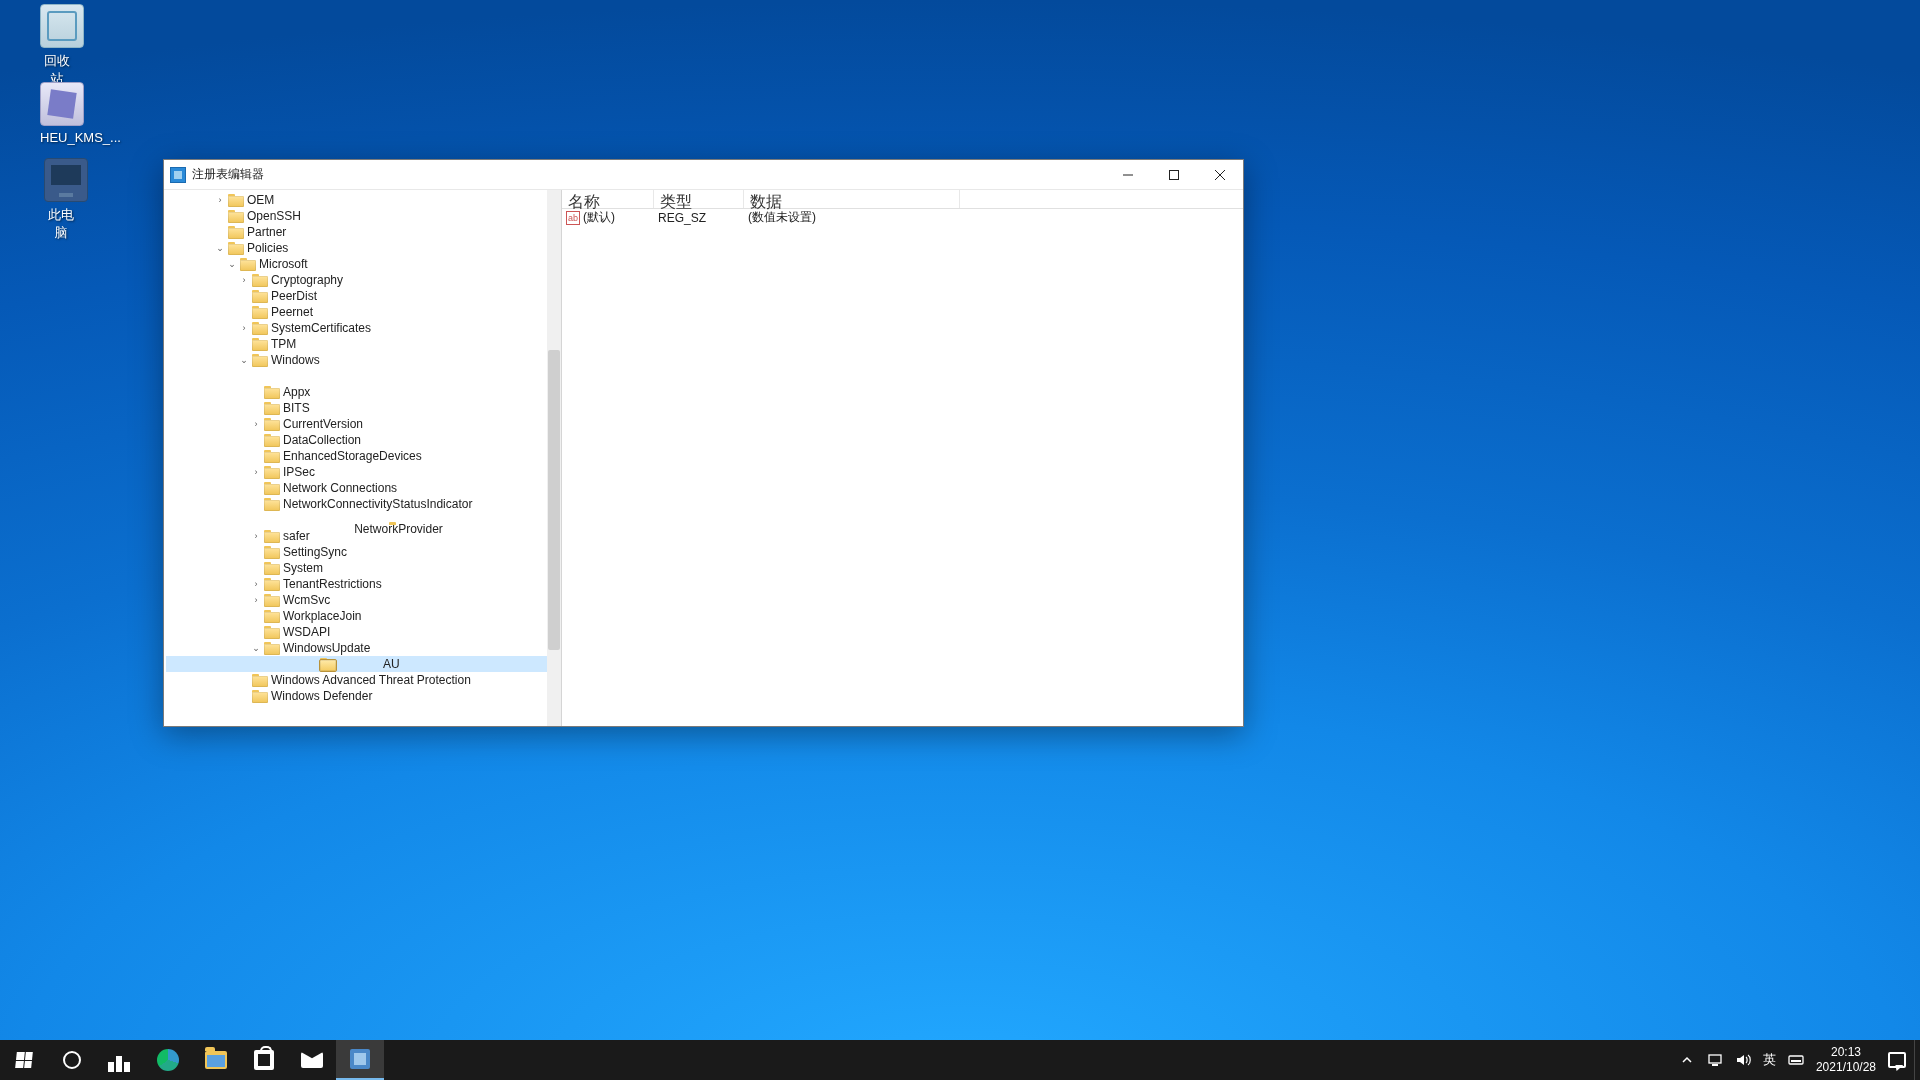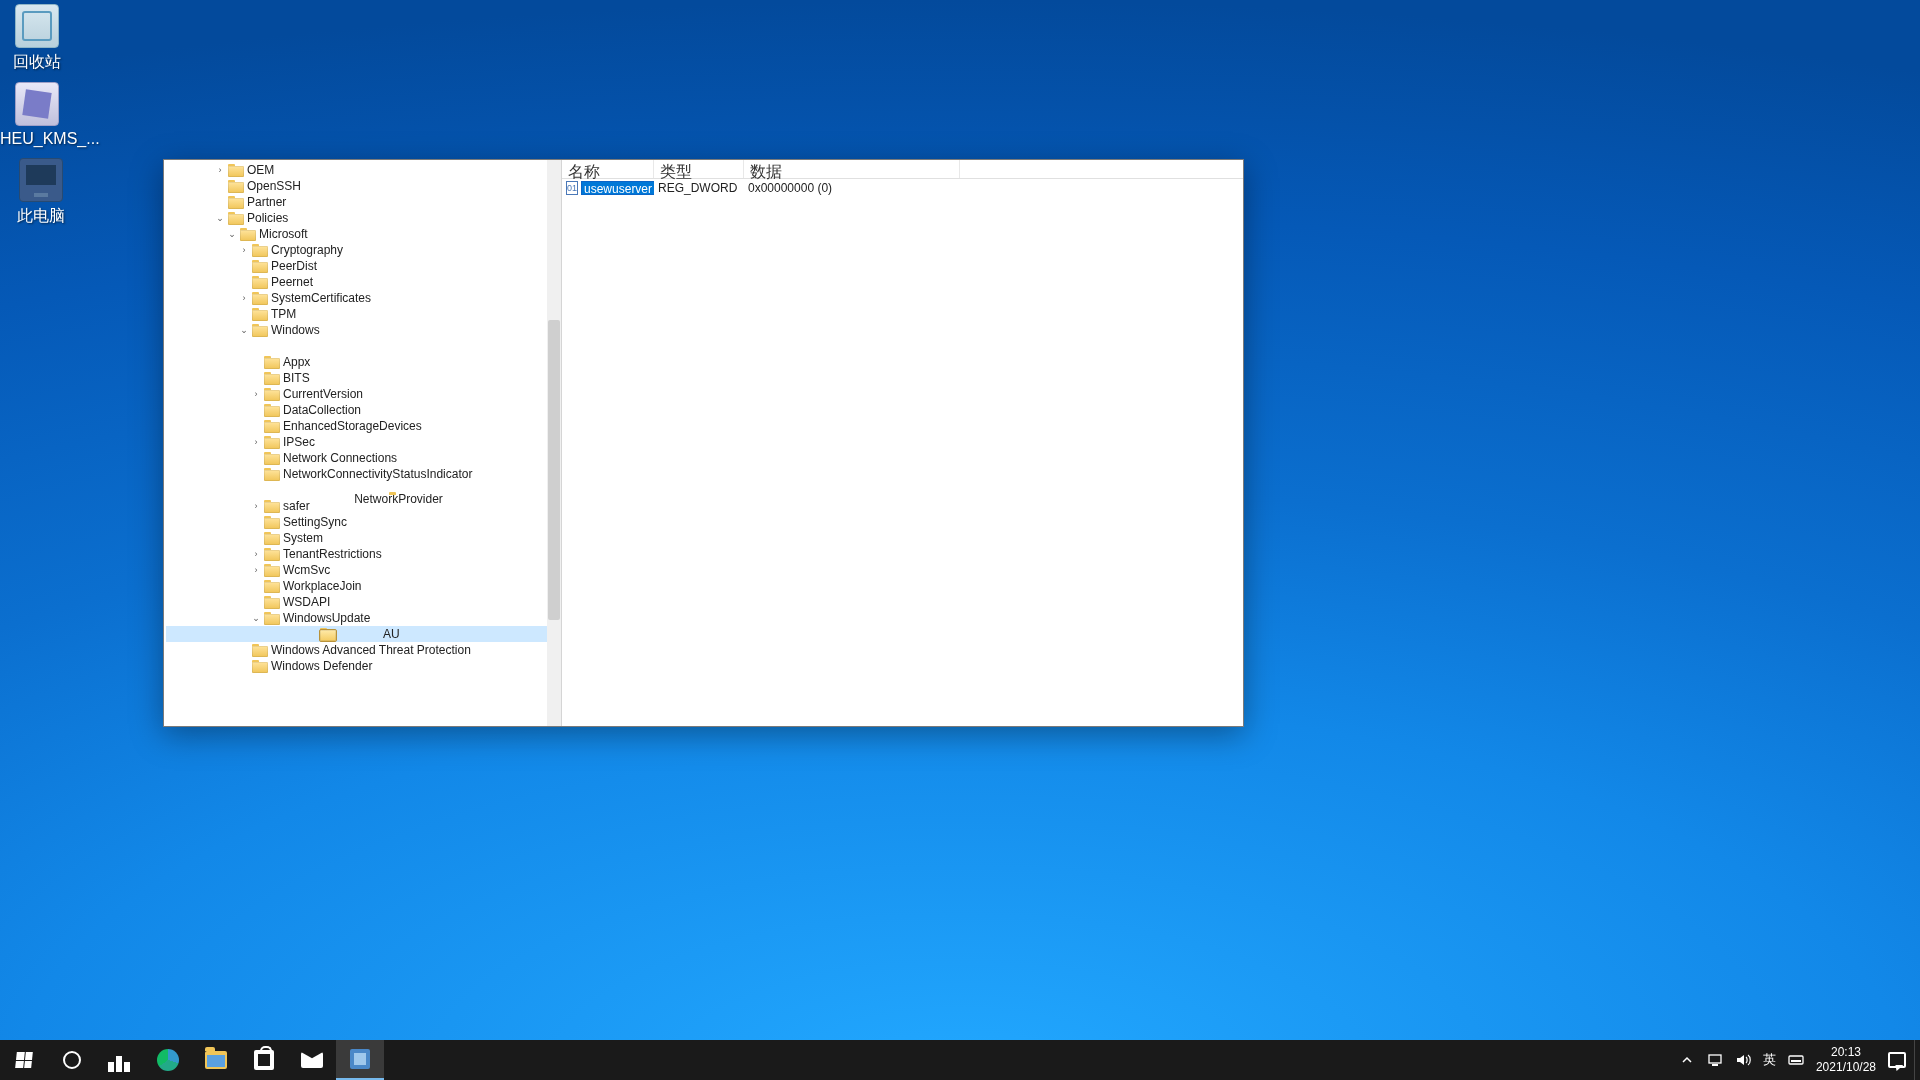--- a/index.html
+++ b/index.html
@@ -6,21 +6,21 @@
 html, body { width: 1920px; height: 1080px; overflow: hidden; }
 body { position: relative; }
 
 
 .desktop {
   position: absolute; inset: 0;
   background: radial-gradient(ellipse 140% 100% at 50% 100%, #22a8ff 0%, #1288e8 35%, #0b6fcf 55%, #0559b7 80%, #034a9c 100%);
 }
 
 
-.desktop-icon { position: absolute; width: 74px; text-align: center; color: #fff; font-size: 16px; cursor: pointer; }
+.desktop-icon { position: absolute; width: 74px; text-align: center; color: #fff; font-size: 13px; cursor: pointer; padding-left: 40px; }
 .desktop-icon .iconbox { width: 44px; height: 44px; margin: 0 auto 4px; border-radius: 4px; display:flex; align-items:center; justify-content:center; }
 .bin-icon { background: linear-gradient(#d8e8f0,#b8d0dc); border:1px solid #8fb6c8; position:relative; }
 .bin-icon::before { content:""; position:absolute; top:6px; left:6px; right:6px; bottom:6px; border:2px solid #5a9bbf; border-radius:3px; }
 .cube-icon { background: linear-gradient(#e8e8f8,#c0c0dc); border:1px solid #9fa0c8; position:relative; }
 .cube-icon::before { content:""; position:absolute; inset:8px; background:#7a7cc8; transform:rotate(8deg); }
 .pc-icon { background:#3a5a8a; border:1px solid #274a72; position:relative; }
 .pc-icon::before { content:""; position:absolute; top:6px; left:6px; right:6px; height:20px; background:#1e3a5a; }
 .pc-icon::after { content:""; position:absolute; bottom:4px; left:14px; right:14px; height:4px; background:#5a7aa0; }
 .desktop-icon span { text-shadow: 1px 1px 2px rgba(0,0,0,.6); }
 
@@ -110,20 +110,41 @@
 
 <div class="desktop"></div>
 
 <div id="desktop-icons">
     <div class="desktop-icon" style="top: 4px; left: 0px;"><div class="iconbox bin-icon"></div><span>回收站</span></div>
     <div class="desktop-icon" style="top: 82px; left: 0px;"><div class="iconbox cube-icon"></div><span>HEU_KMS_...</span></div>
     <div class="desktop-icon" style="top: 158px; left: 4px;"><div class="iconbox pc-icon"></div><span>此电脑</span></div>
   </div>
 
 <div class="window" id="win" style="left: 163px; top: 159px; width: 1081px; height: 568px;">
+  <div class="titlebar">
+    <span class="titlebar-icon"></span>
+    <span class="titlebar-title">注册表编辑器</span>
+    <div class="titlebar-controls">
+      <div class="tbc">
+          <svg viewBox="0 0 10 10">
+            <path d="M0 5h10" stroke="#222" stroke-width="1"></path>
+          </svg>
+        </div>
+      <div class="tbc">
+          <svg viewBox="0 0 10 10">
+            <rect x="0.5" y="0.5" width="9" height="9" fill="none" stroke="#222" stroke-width="1"></rect>
+          </svg>
+        </div>
+      <div class="tbc close">
+          <svg viewBox="0 0 10 10">
+            <path d="M0 0l10 10M10 0L0 10" stroke="#222" stroke-width="1"></path>
+          </svg>
+        </div>
+    </div>
+  </div>
 
 
 
   <div class="body">
     <div class="tree-pane">
       <div class="tree-scroll">
         <div class="tree" id="tree-container">
             <div class="tree-row" style="padding-left: 48px;">
               <span class="expander">›</span>
               <span class="folder"></span>
@@ -288,25 +309,25 @@
 
     <div class="list-pane">
       <div class="list-header" id="list-header">
           <div class="lh" style="width: 92px;">名称</div>
           <div class="lh" style="width: 90px;">类型</div>
           <div class="lh" style="width: 216px;">数据</div>
         </div>
       <div class="list-body" id="list-body">
           <div class="list-row">
             <div class="cell" style="width: 92px; display: flex; align-items: center; padding: 0px;">
-              <span class="vw-icon dw">01</span>
-              <span class="val-editing">usewuserver</span>
-            </div>
-            <div class="cell" style="width: 90px;">REG_DWORD</div>
-            <div class="cell" style="width: 216px;">0x00000000 (0)</div>
+              <span class="vw-icon sz">ab</span>
+              <span>(默认)</span>
+            </div>
+            <div class="cell" style="width: 90px;">REG_SZ</div>
+            <div class="cell" style="width: 216px;">(数值未设置)</div>
           </div>
         </div>
     </div>
   </div>
 </div>
 
 <div class="taskbar">
   <div class="start">
       <div class="winlogo">
         <span></span>

